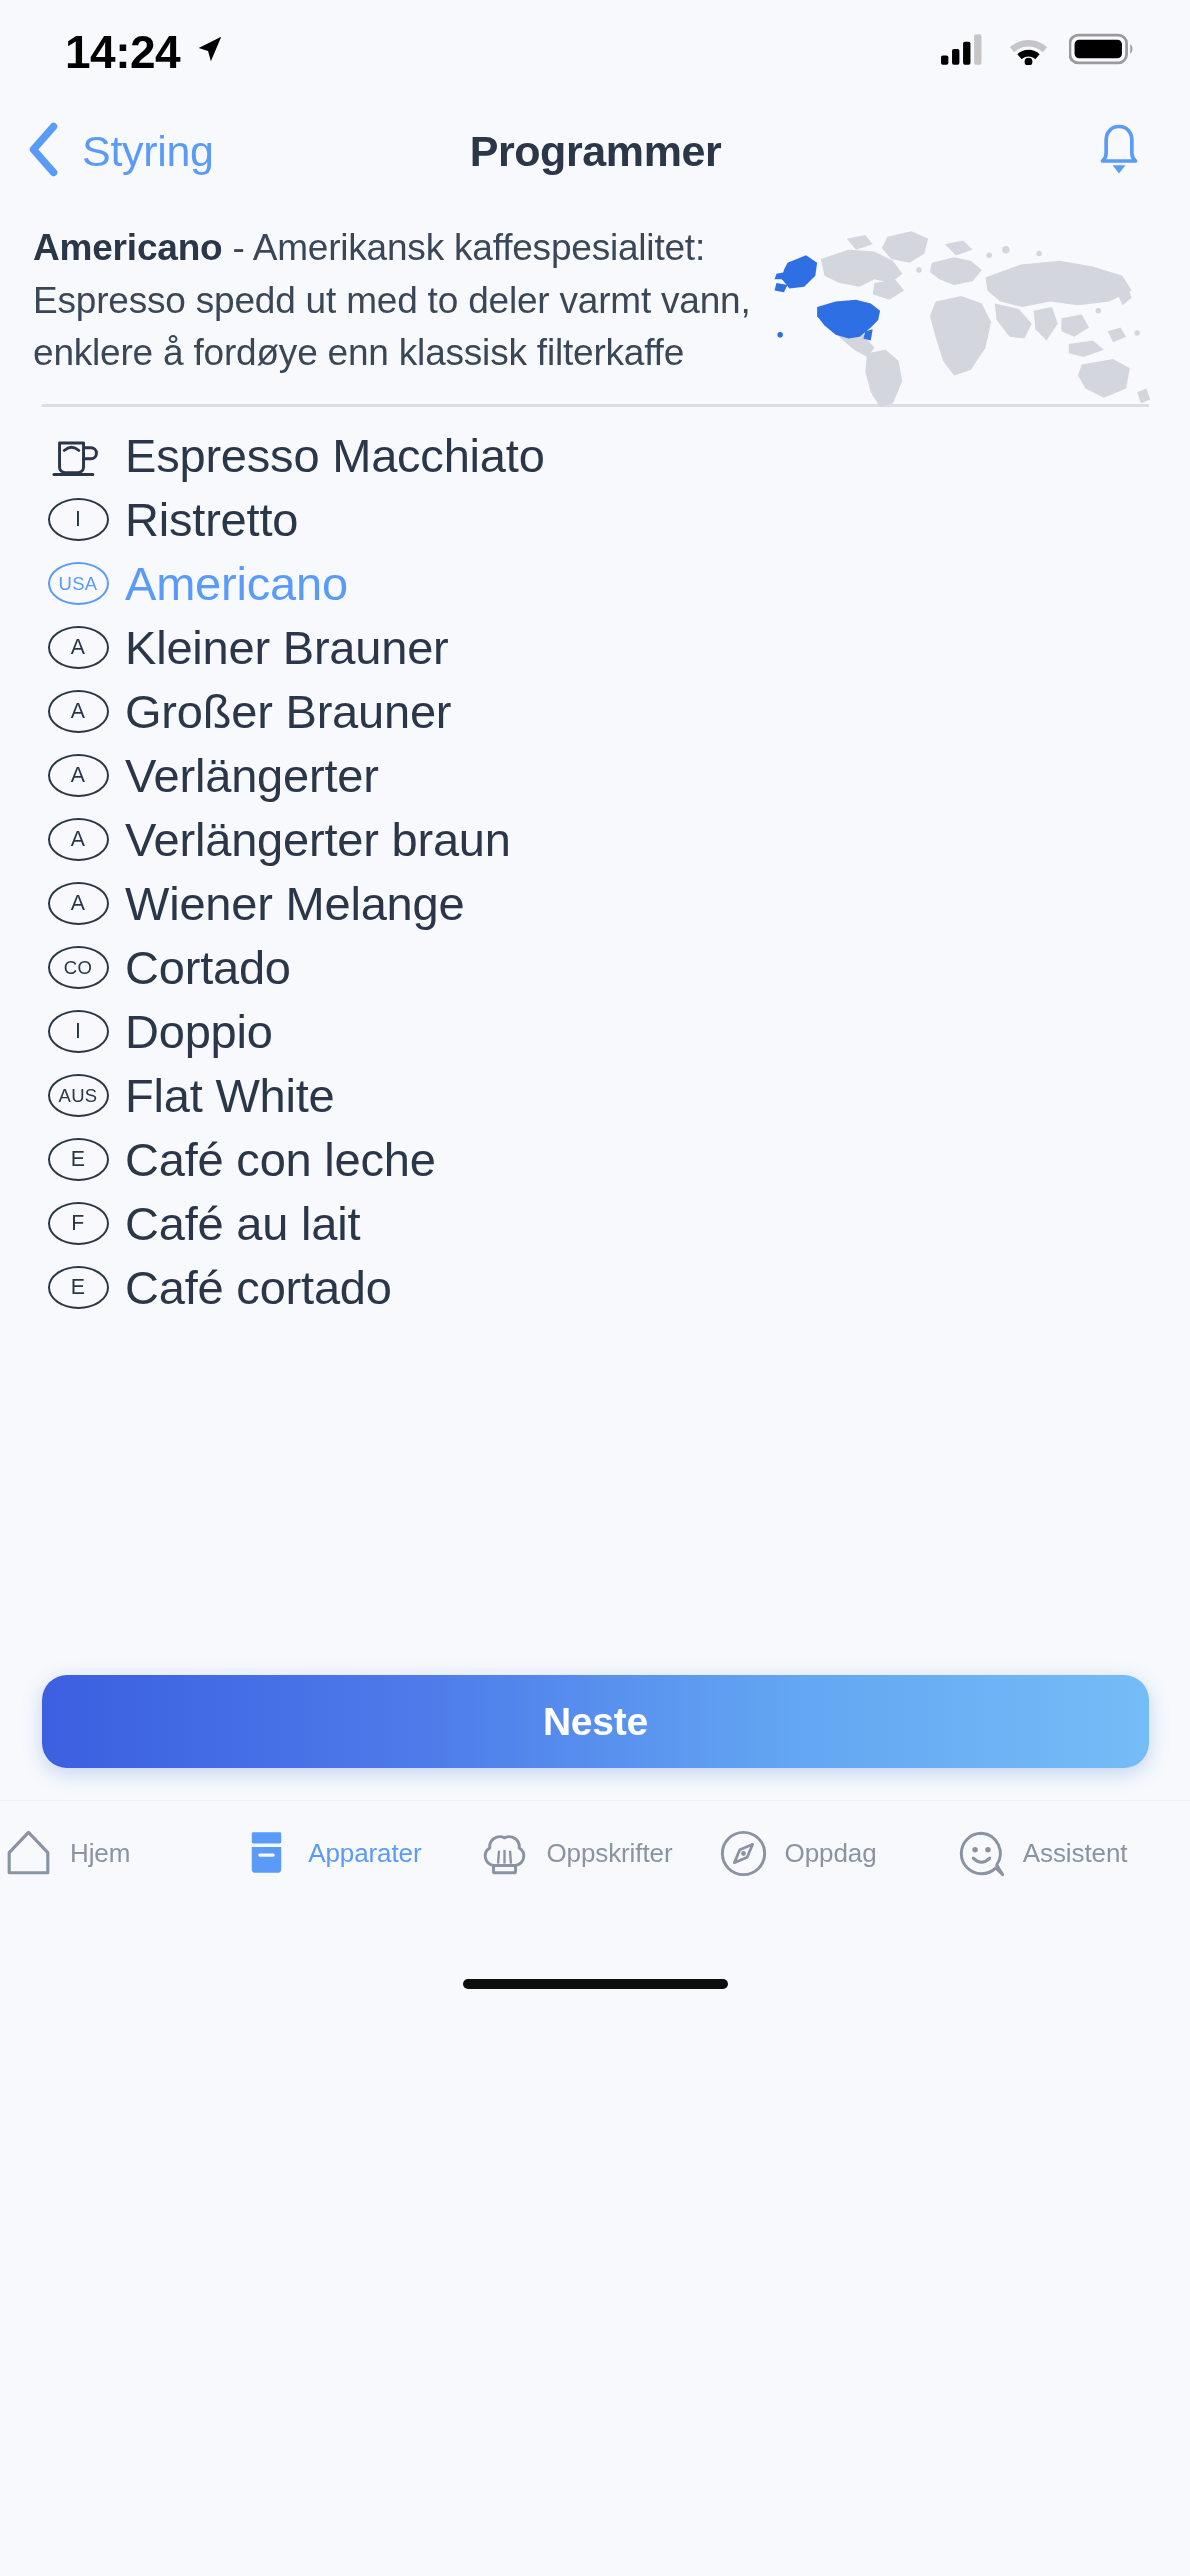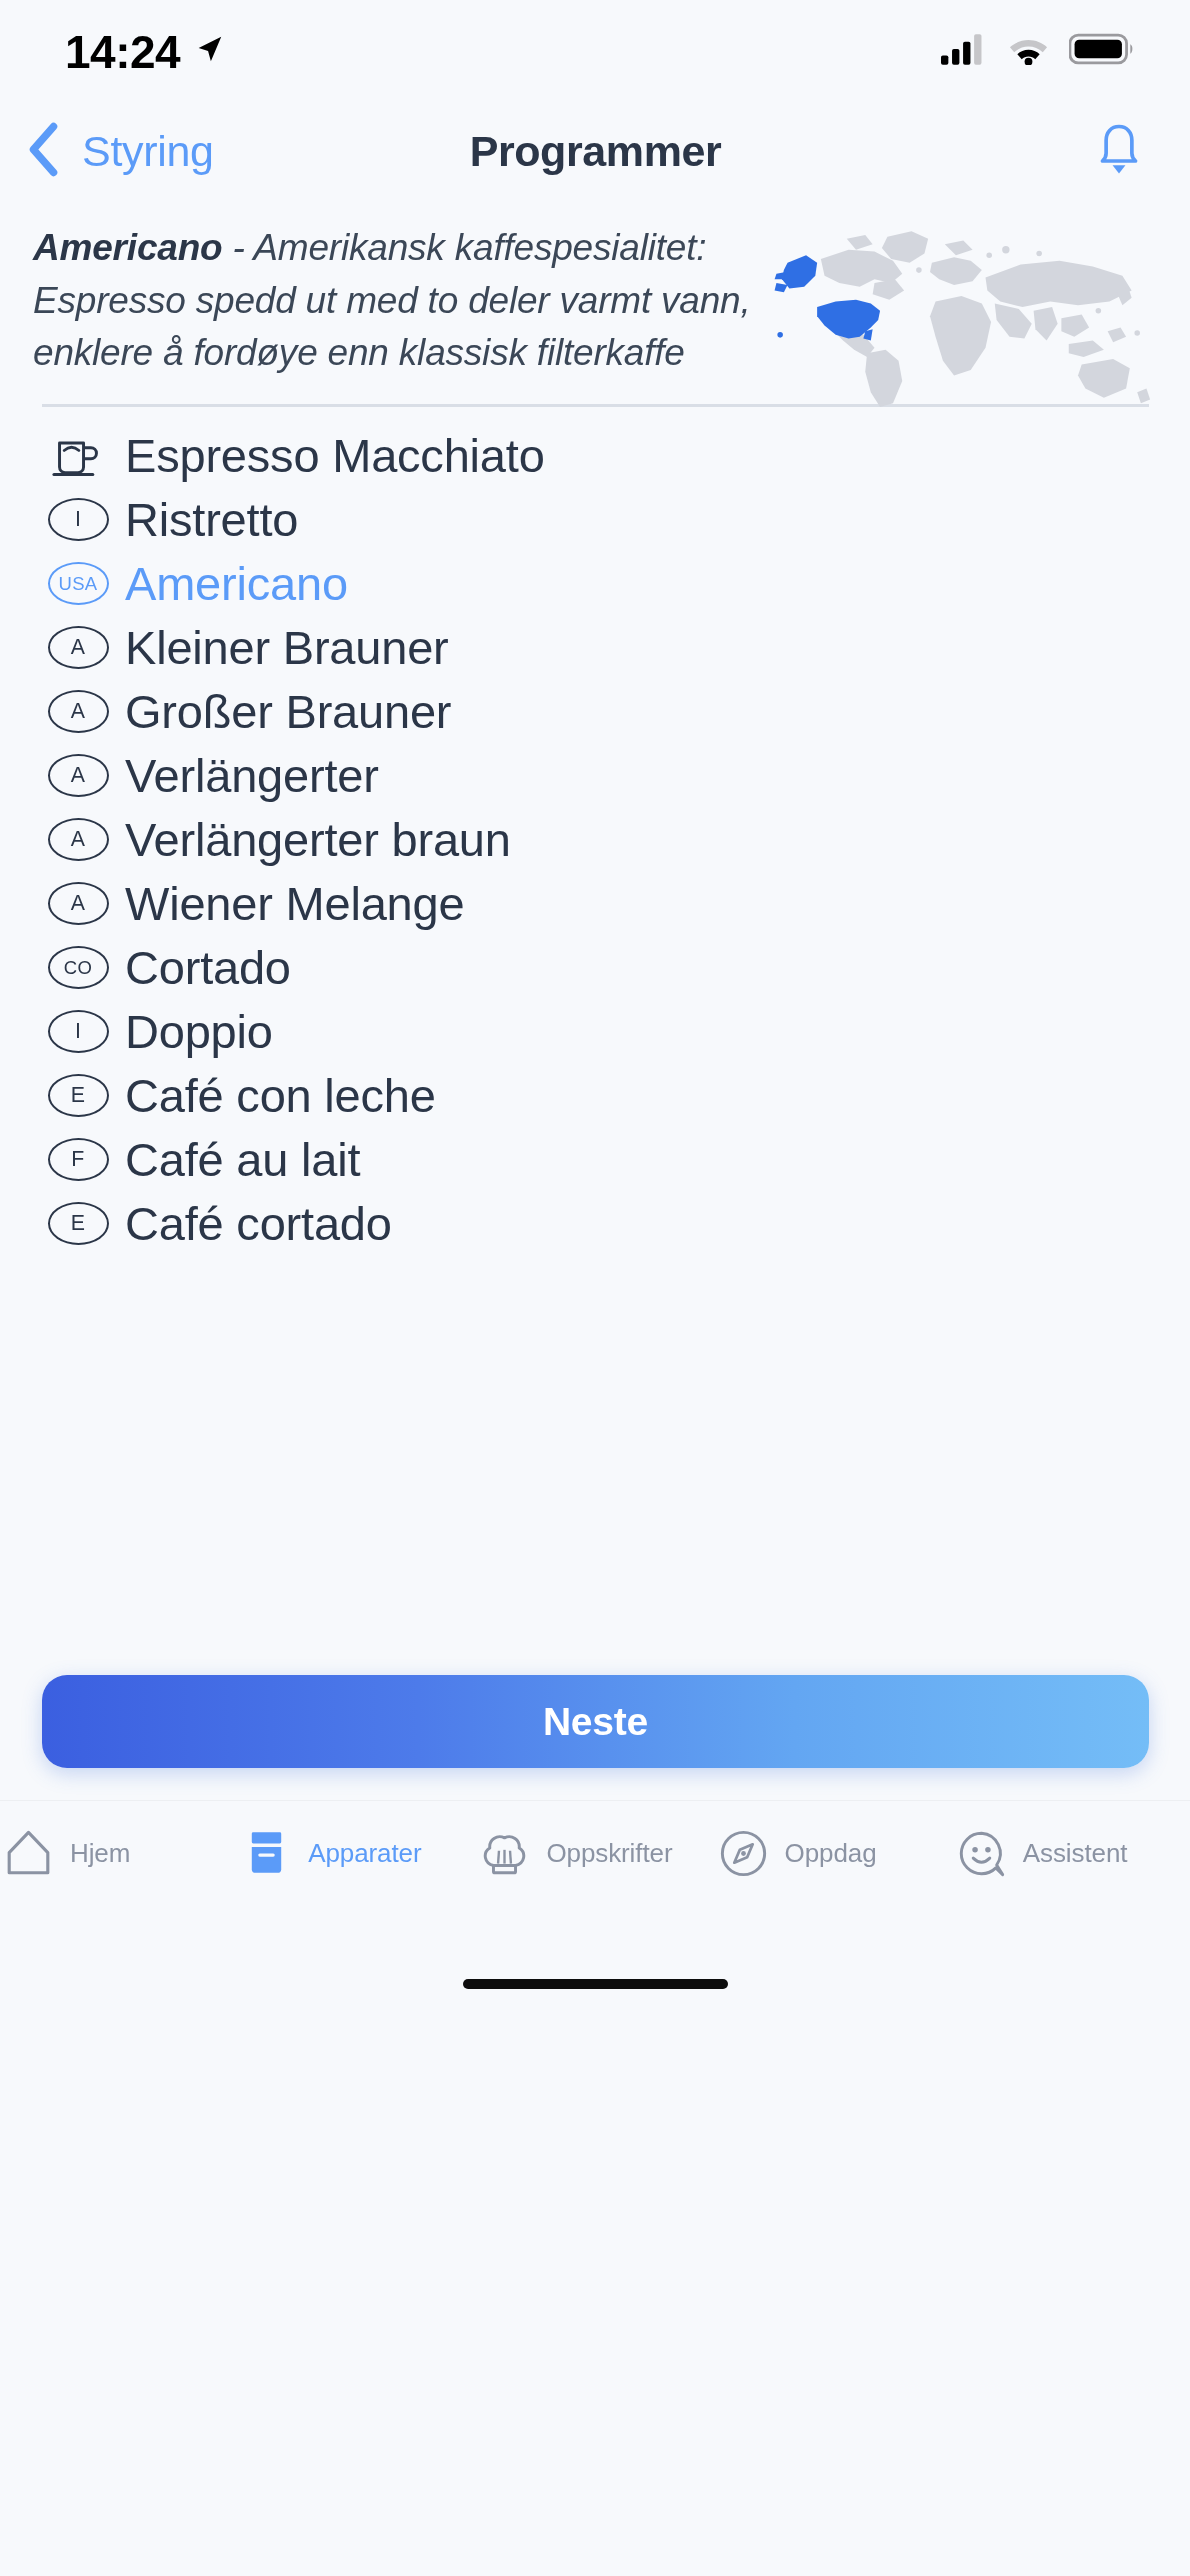--- a/index.html
+++ b/index.html
@@ -71,21 +71,20 @@
     pointer-events: none;
   }
   .nav-bell { margin-left: auto; cursor: pointer; display: block; }
 
   
   .hero {
     flex: 0 0 auto;
     position: relative;
     padding: 20.4px 33px 0 33px;
     min-height: 182px;
-    font-style: italic;
   }
   .hero-map {
     position: absolute;
     right: 20.4px;
     top: 20.4px;
     width: 408px;
     height: 185px;
     pointer-events: none;
   }
   .hero-text {
@@ -394,20 +393,26 @@
         <span class="row-label">Cortado</span>
       </div>
       <div class="row">
         <div class="row-badge">
           <span class="oval">I</span>
         </div>
         <span class="row-label">Doppio</span>
       </div>
       <div class="row">
         <div class="row-badge">
+          <span class="oval small-text">AUS</span>
+        </div>
+        <span class="row-label">Flat White</span>
+      </div>
+      <div class="row">
+        <div class="row-badge">
           <span class="oval">E</span>
         </div>
         <span class="row-label">Café con leche</span>
       </div>
       <div class="row">
         <div class="row-badge">
           <span class="oval">F</span>
         </div>
         <span class="row-label">Café au lait</span>
       </div>

